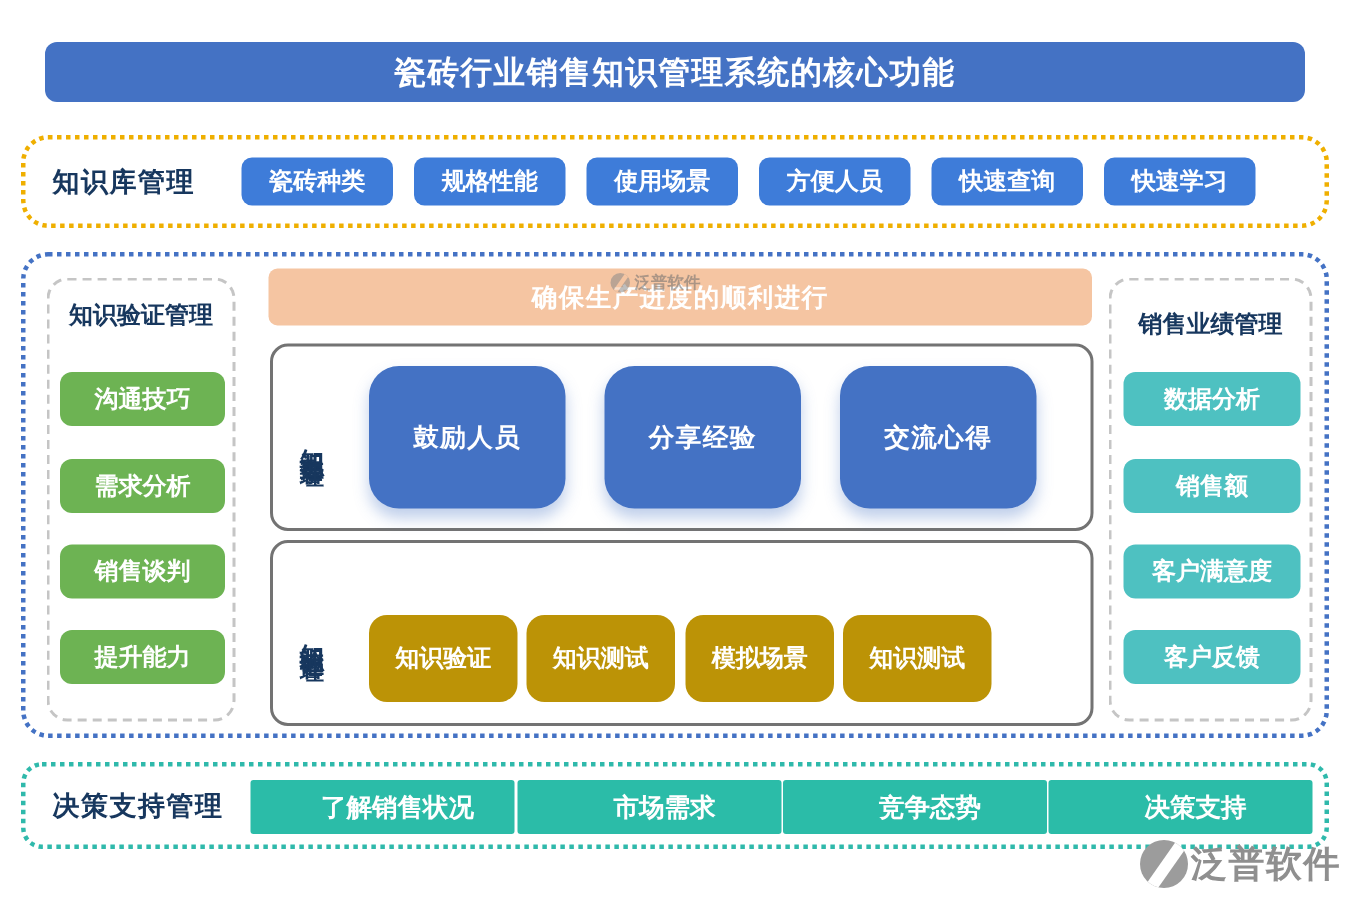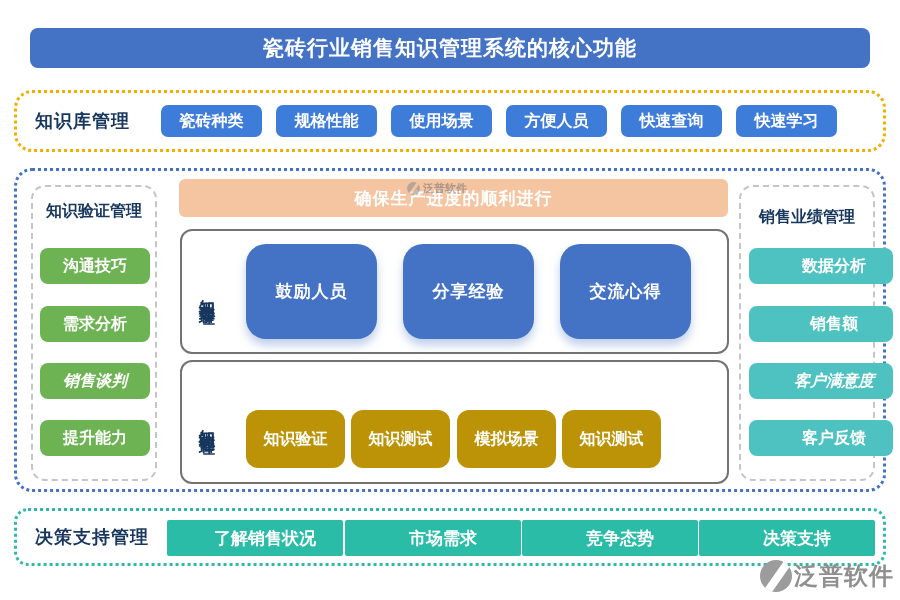--- a/index.html
+++ b/index.html
@@ -55,22 +55,22 @@
     margin-top:12px; padding:0 6px; text-align:center;
     font-size:16px; font-weight:bold; color:#17375E; line-height:1.45;
   }
   .side-right .side-title { margin-top:18px; padding:0 2px; }
   .sbtn {
     position:absolute; height:36px; border-radius:8px; color:#fff;
     font-weight:bold; font-size:16px;
     display:flex; align-items:center; justify-content:center;
   }
   .side-left  .sbtn { left:7px; width:110px; background:#6DB353; }
-  .side-right .sbtn { left:8px; width:118px; background:#4EC1C1;padding-left:26px; }
-  .row1 { top:61px; } .row2 { top:119px; } .row3 { top:176px;font-style:italic; } .row4 { top:233px; }
+  .side-right .sbtn { left:8px; width:118px; background:#4EC1C1; }
+  .row1 { top:61px; } .row2 { top:119px; } .row3 { top:176px; } .row4 { top:233px; }
   
   .banner {
     position:absolute; left:162px; top:8px; width:549px; height:38px;
     background:#F5C5A2; border-radius:6px;
     display:flex; align-items:center; justify-content:center;
   }
   .banner-text { color:#ffffff; font-weight:bold; font-size:17px; letter-spacing:1px; }
   .banner-wm {
     position:absolute; left:228px; top:2px;
     display:flex; align-items:center; gap:3px; opacity:0.55;

